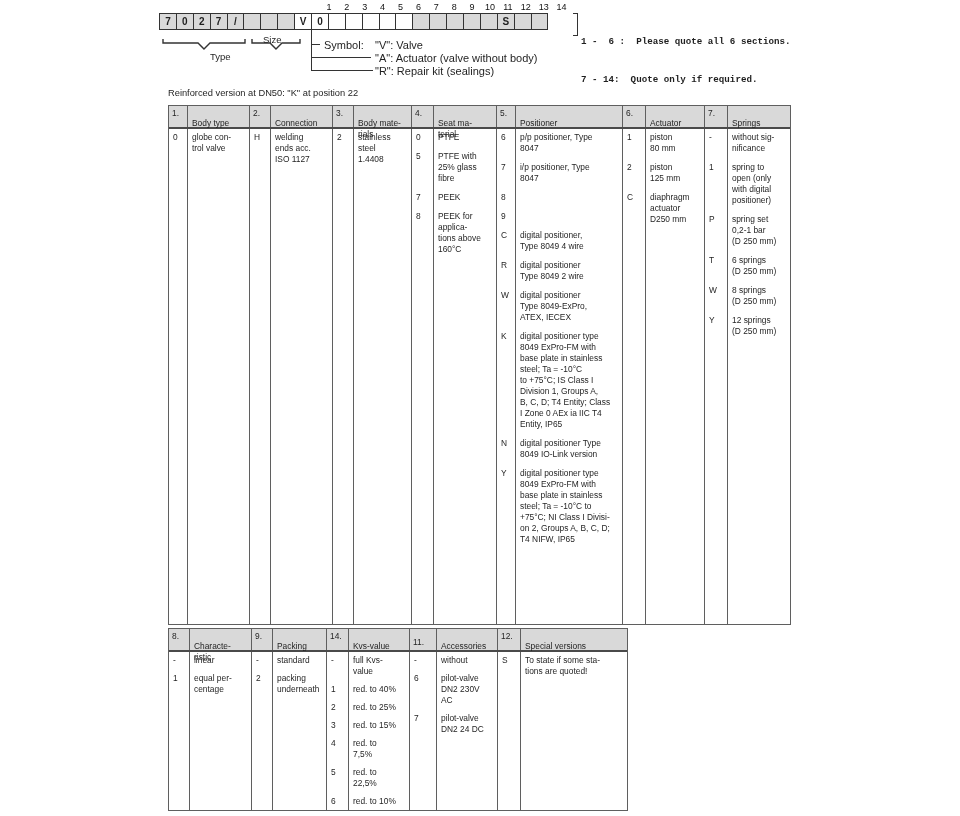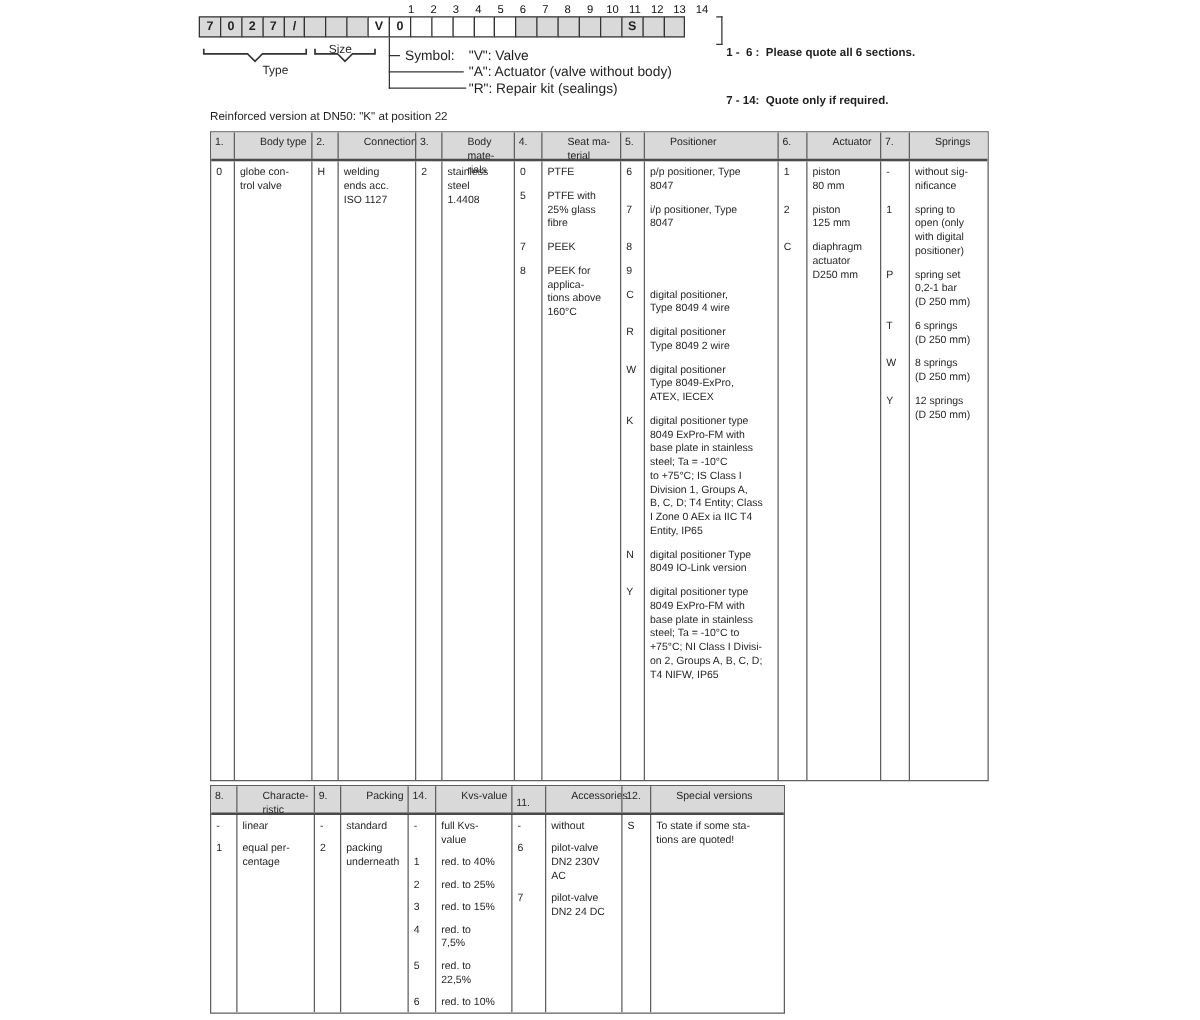--- a/index.html
+++ b/index.html
@@ -10,39 +10,39 @@
   
   .numrow{left:320px;top:2px;display:flex;font-size:9px;color:#111;}
   .numrow span{width:17.9px;text-align:center;display:inline-block;}
   .boxrow{left:159px;top:13px;display:flex;}
   .cbox{width:17.9px;height:17px;box-sizing:border-box;border:1px solid #333;margin-left:-1px;
         font-size:10px;font-weight:600;text-align:center;line-height:15px;background:#fff;}
   .cbox:first-child{margin-left:0;}
   .cbox[data-shaded="true"]{background:#d9d9d9;}
   .bracket{left:573px;top:13px;width:4px;height:21px;border-right:1px solid #333;
            border-top:1px solid #333;border-bottom:1px solid #333;}
-  .notes{left:581px;top:11px;font-size:9.2px;font-weight:bold;line-height:12.5px;white-space:pre;}
+  .notes{left:581px;top:11px;font-size:9.2px;font-weight:bold;line-height:12.5px;white-space:pre;font-family:Liberation Mono, monospace;}
 
   .bracelabel{font-size:9.5px;}
   .brace-svg{position:absolute;}
 
   .symline{background:#333;}
   .symtext{font-size:11px;white-space:pre;}
 
   .reinforced{left:168px;top:88px;font-size:9.3px;}
 
   
   .tbl{position:absolute;box-sizing:border-box;border:1px solid #5f5f5f;background:#fff;font-size:8.4px;line-height:11px;}
   .hrow{display:flex;background:#d9d9d9;border-bottom:2px solid #4a4a4a;height:23px;box-sizing:border-box;}
   .brow{display:flex;box-sizing:border-box;overflow:hidden;}
   .pair{position:relative;box-sizing:border-box;flex:none;}
   .pair + .pair{border-left:1px solid #5f5f5f;}
   .pair::before{content:"";position:absolute;left:var(--nw);top:0;bottom:0;width:1px;background:#5f5f5f;}
   .hnum{position:absolute;left:0;top:0;bottom:0;width:var(--nw);padding:2px 0 0 3px;box-sizing:border-box;}
-  .htitle{position:absolute;left:var(--nw);right:0;top:0;padding:2px 2px 0 5px;white-space:pre-line;margin-left:16px;}
+  .htitle{position:absolute;left:var(--nw);right:0;top:0;padding:12px 2px 0 5px;white-space:pre-line;}
   .entries{padding-bottom:2px;}
   .entry{display:flex;margin-top:8px;}
   .entry:first-child{margin-top:3px;}
   .t2 .entry{margin-top:7px;}
   .t2 .entry:first-child{margin-top:3px;}
   .ecode{width:var(--nw);flex:none;box-sizing:border-box;padding-left:4px;}
   .etext{flex:1;padding:0 2px 0 5px;white-space:pre-line;}
 
   .t1{left:168px;top:105px;width:623px;}
   .t1 .brow{height:495px;}

